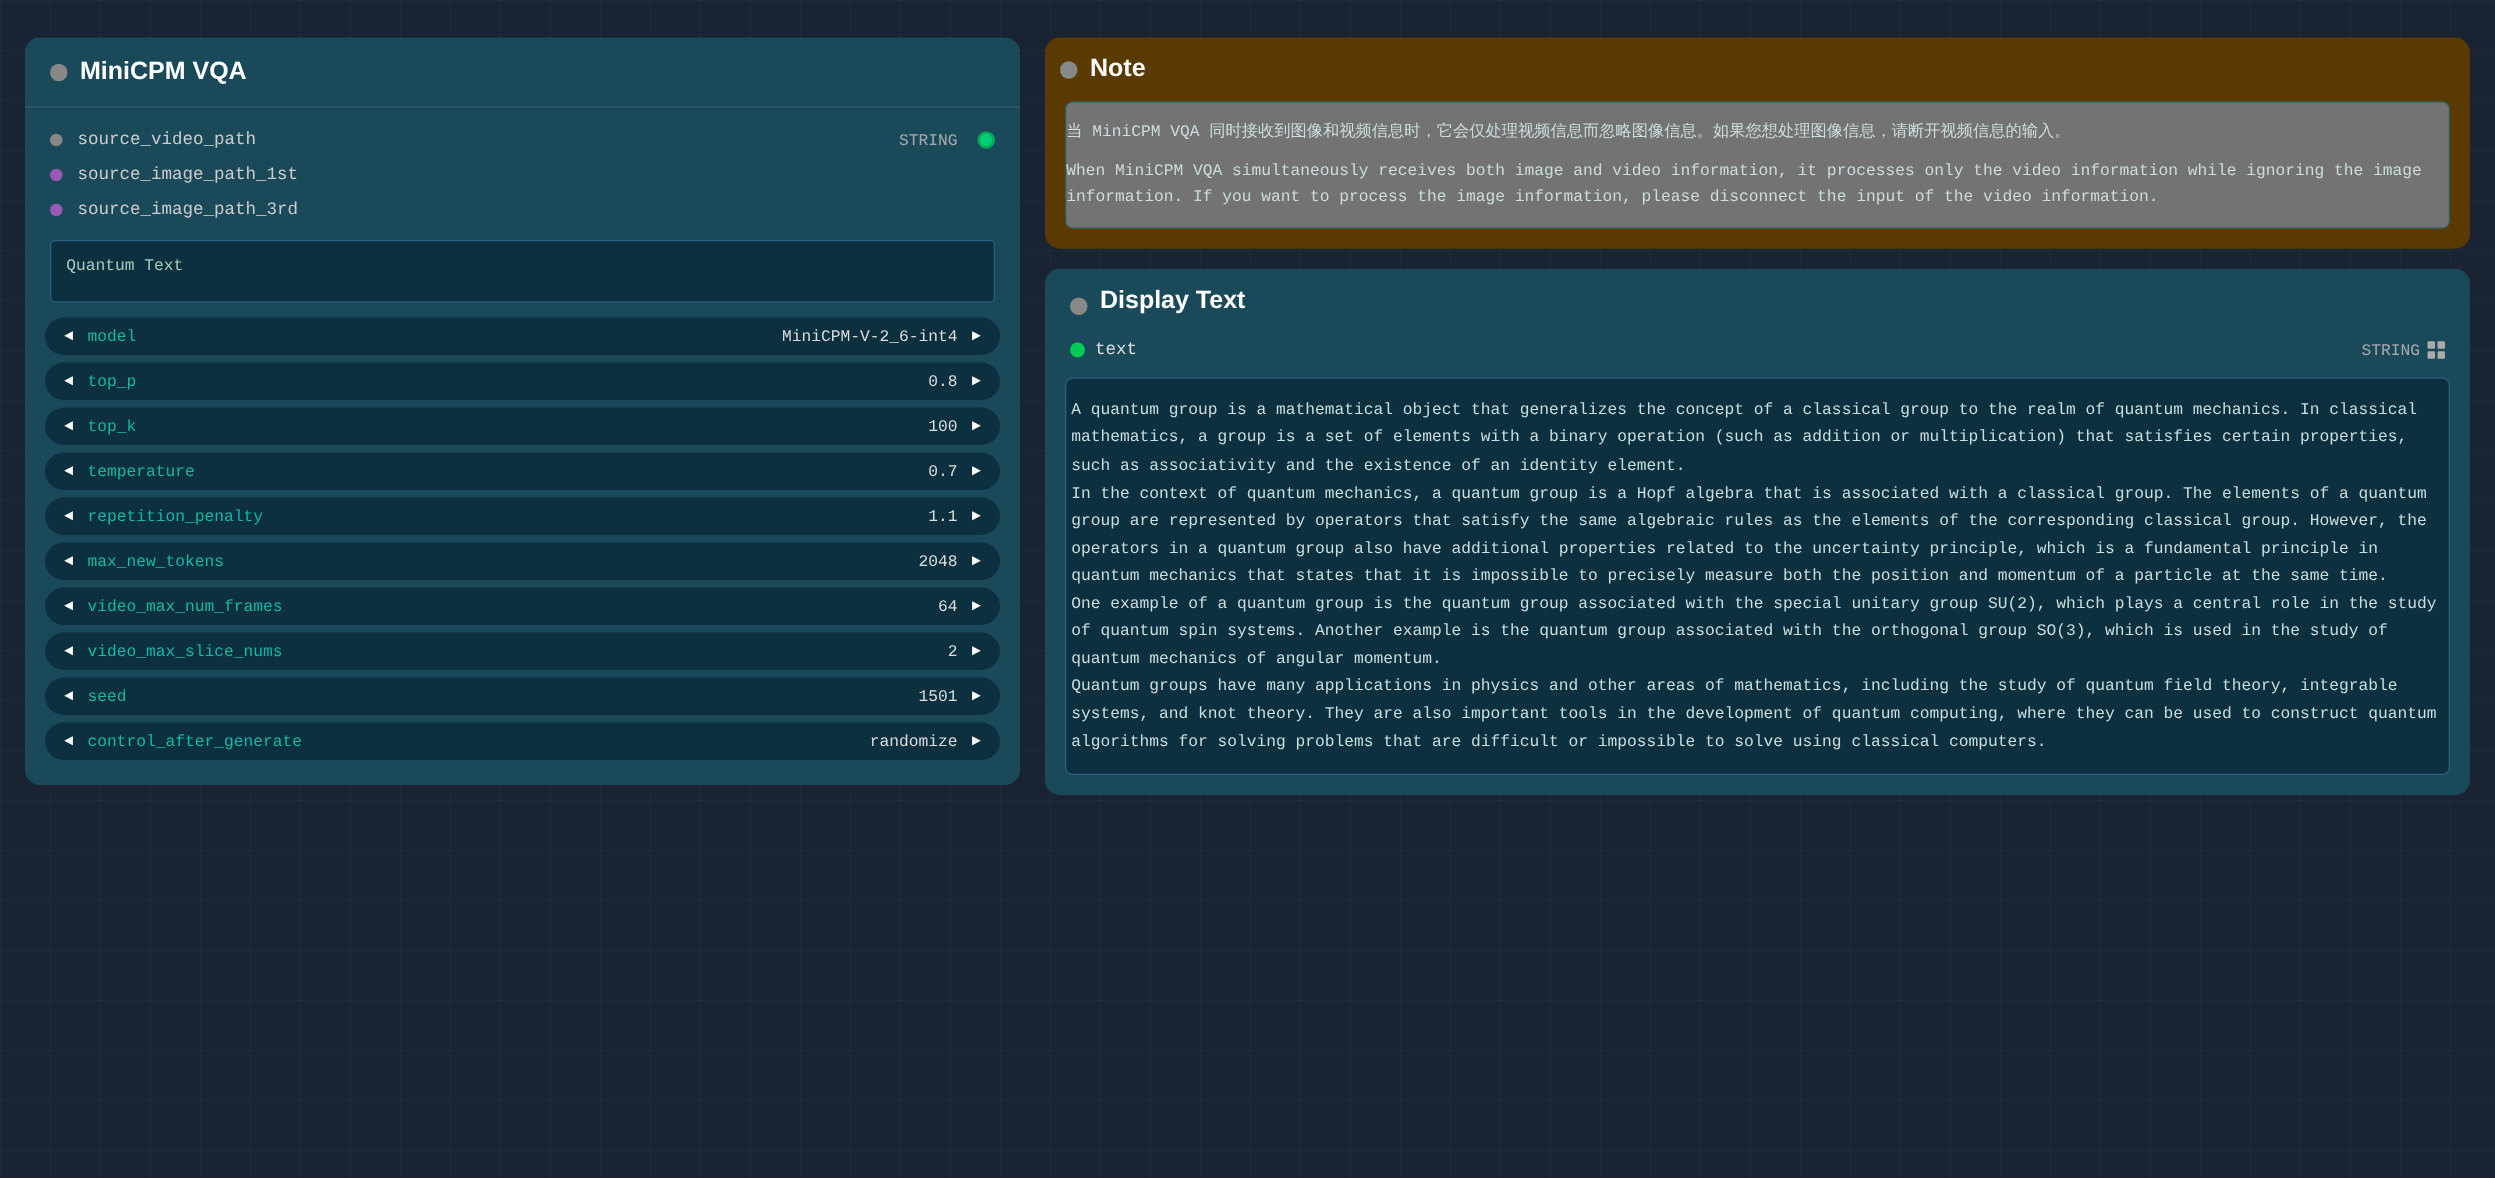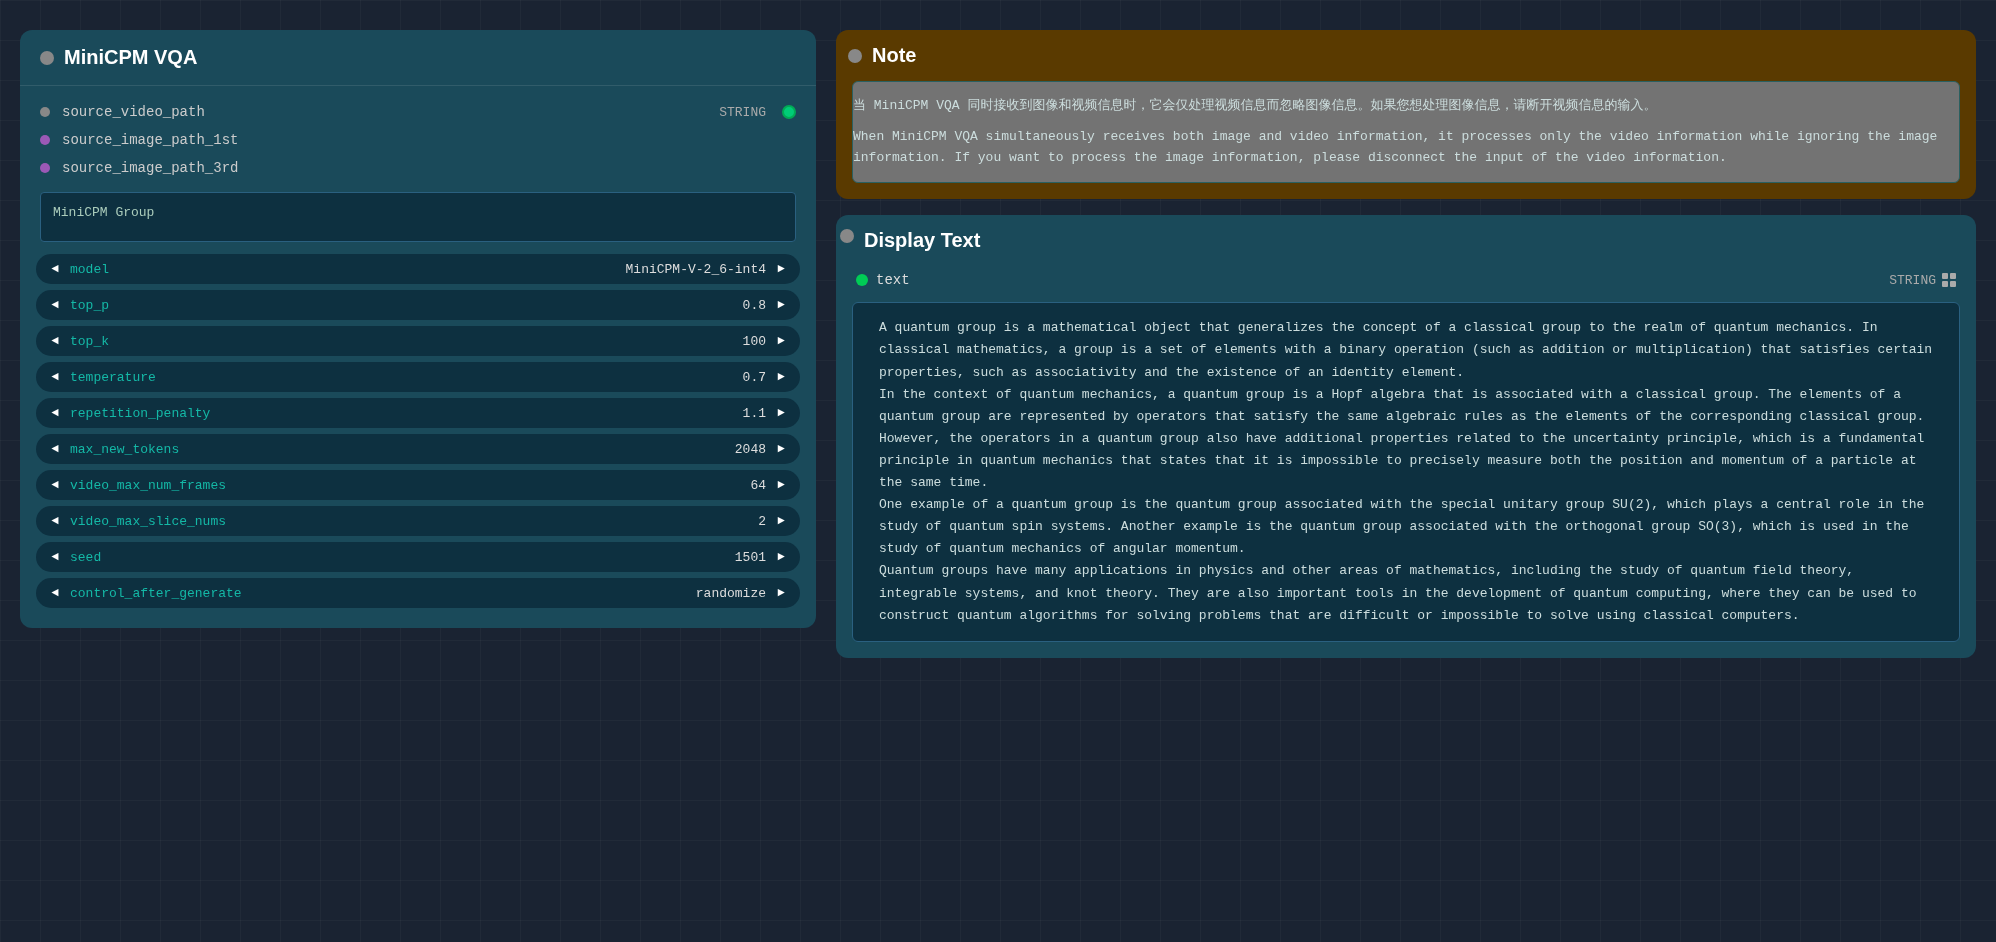--- a/index.html
+++ b/index.html
@@ -244,23 +244,23 @@
     
     .display-panel {
       background-color: #1a4a5a;
       border-radius: 12px;
       overflow: hidden;
       flex: 1;
     }
 
     .display-header {
       display: flex;
-      align-items: flex-start;
+      align-items: flex-end;
       gap: 10px;
-      padding: 14px 4px;
+      padding: 14px 20px;
     }
 
     .display-dot {
       width: 14px;
       height: 14px;
       border-radius: 50%;
       background-color: #888;
     }
 
     .display-title {
@@ -310,21 +310,21 @@
     .grid-icon span {
       background-color: #aaaaaa;
       border-radius: 1px;
     }
 
     .text-content-area {
       margin: 8px 16px 16px 16px;
       background-color: #0d3040;
       border: 1px solid #2a6080;
       border-radius: 6px;
-      padding: 14px 26px;
+      padding: 14px 4px;
     }
 
     .text-content {
       color: #ccdddd;
       font-size: 13px;
       font-family: 'Courier New', monospace;
       line-height: 1.7;
     }
   </style>
 </head>
@@ -351,21 +351,21 @@
     </div>
 
 
     <div class="input-field-row">
       <div class="field-dot field-dot-purple"></div>
       <span class="field-label">source_image_path_3rd</span>
     </div>
   </div>
 
   <div class="prompt-area">
-    <span class="prompt-text">MiniCPM Group</span>
+    <span class="prompt-text">Quantum Text</span>
   </div>
 
   <div class="params-section">
 
     <div class="param-row">
       <span class="arrow-btn">◄</span>
       <span class="param-name">model</span>
       <span class="param-value">MiniCPM-V-2_6-int4</span>
       <span class="arrow-btn">►</span>
     </div>

